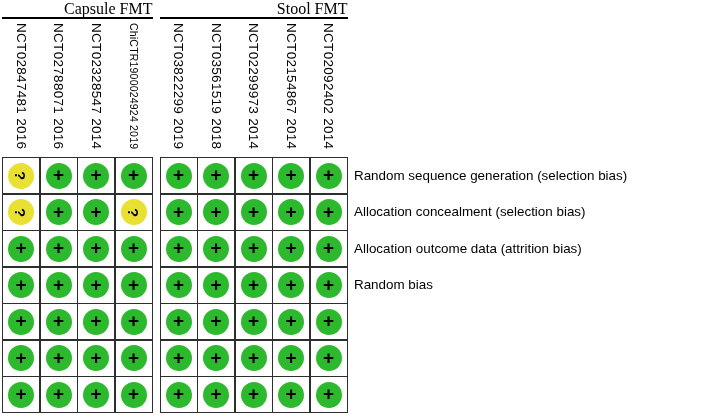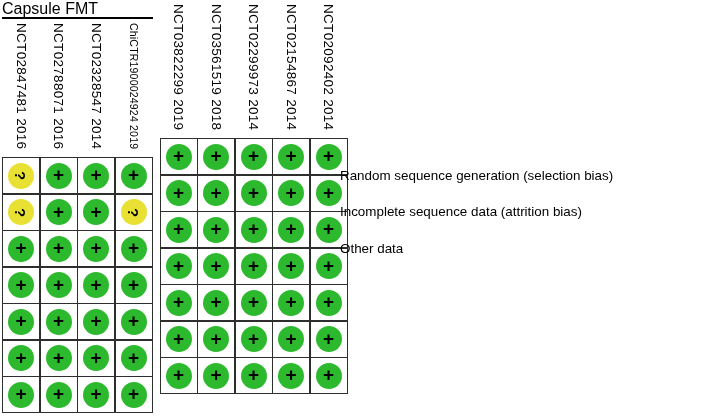--- a/index.html
+++ b/index.html
@@ -15,25 +15,25 @@
   .groups {
     position: absolute;
     left: 2px;
     top: 0;
     display: flex;
     gap: 7px;
     align-items: flex-start;
   }
   .group { display: flex; flex-direction: column; }
   .group-title {
-    font-family: Liberation Sans, sans-serif;
+    font-family: Liberation Serif, serif;
     font-size: 16px;
     line-height: 17px;
     height: 17px;
-    text-align: left;
+    text-align: right;
     border-bottom: 2px solid #000;
     white-space: nowrap;
   }
   .headers {
     display: flex;
     height: 138px;
   }
   .hcell {
     width: 37.5px;
     display: flex;
@@ -84,21 +84,21 @@
     margin-top: -2px;
   }
   .sym.q {
     font-size: 15px;
     transform: rotate(90deg);
     display: inline-block;
     margin-top: 0;
   }
   .labels {
     position: absolute;
-    left: 340px;
+    left: 354px;
     top: 157px;
     display: flex;
     flex-direction: column;
   }
   .row-label {
     height: 36.5px;
     display: flex;
     align-items: center;
     font-size: 13.4px;
     white-space: nowrap;
@@ -262,20 +262,21 @@
             </span>
           </div>
           <div class="cell">
             <span class="circle low">
               <span class="sym">+</span>
             </span>
           </div>
         </div>
       </div>
       <div class="group">
+        <div class="group-title">Stool FMT</div>
         <div class="headers">
           <div class="hcell">
             <span class="vtext">NCT03822299 2019</span>
           </div>
           <div class="hcell">
             <span class="vtext">NCT03561519 2018</span>
           </div>
           <div class="hcell">
             <span class="vtext">NCT02299973 2014</span>
           </div>
@@ -460,16 +461,17 @@
           <div class="cell">
             <span class="circle low">
               <span class="sym">+</span>
             </span>
           </div>
         </div>
       </div>
     </div>
   <div class="labels" id="labels">
       <div class="row-label">Random sequence generation (selection bias)</div>
-      <div class="row-label">Incomplete sequence data (attrition bias)</div>
-      <div class="row-label">Other data</div>
+      <div class="row-label">Allocation concealment (selection bias)</div>
+      <div class="row-label">Allocation outcome data (attrition bias)</div>
+      <div class="row-label">Random bias</div>
     </div>
 </div>
 
 </body></html>

